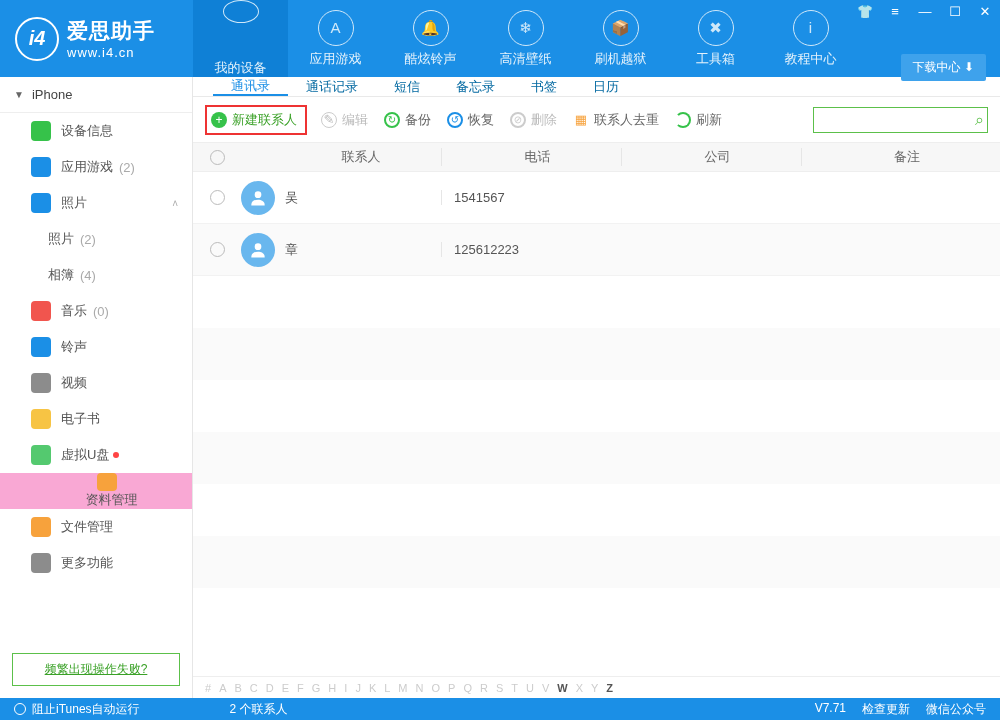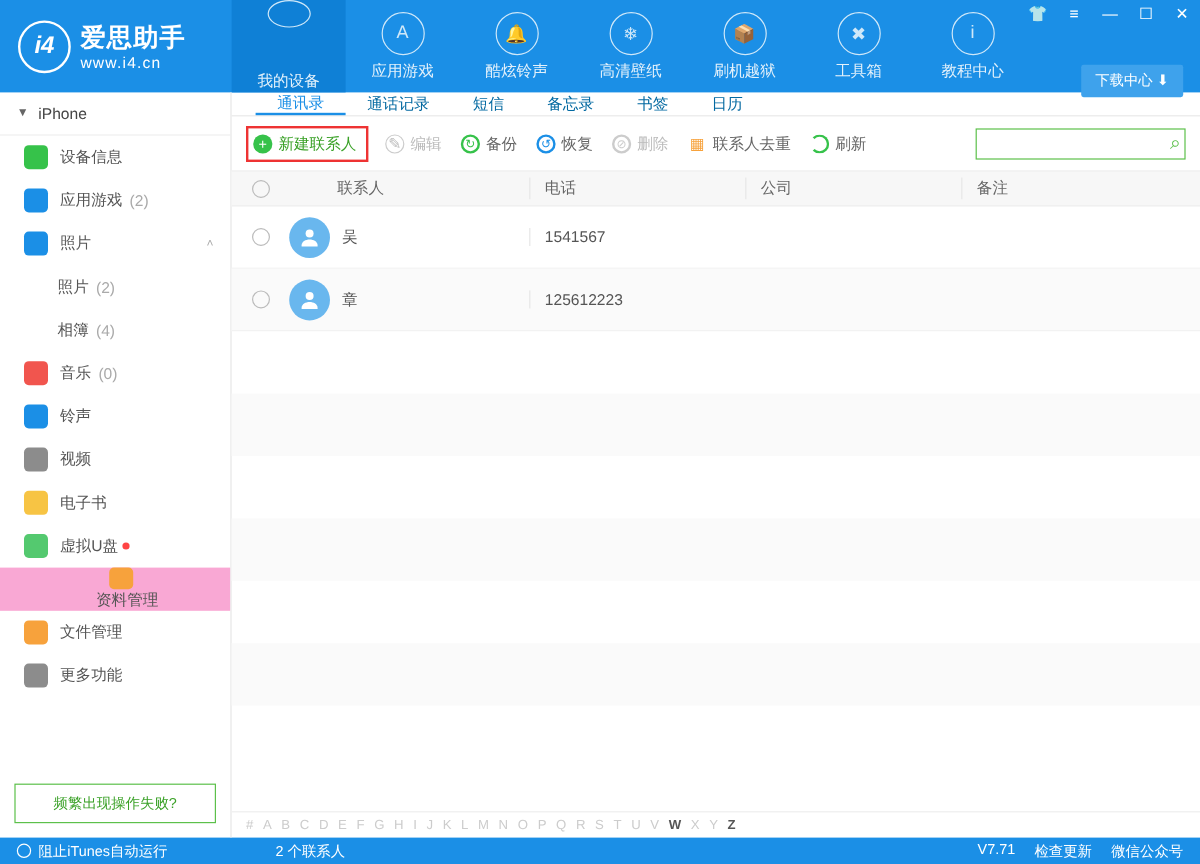--- a/index.html
+++ b/index.html
@@ -22,42 +22,42 @@
 .win-controls span { width: 30px; height: 22px; display: flex; align-items: center; justify-content: center; color: #fff; font-size: 13px; cursor: pointer; }
 .download-center { position: absolute; top: 54px; right: 14px; background: #3ea2ec; color: #fff; font-size: 12px; padding: 5px 12px; border-radius: 2px; cursor: pointer; }
 
 
 .body { display: flex; height: 621px; }
 .sidebar { width: 193px; border-right: 1px solid #e6e6e6; display: flex; flex-direction: column; }
 .device-header { height: 36px; display: flex; align-items: center; padding: 0 14px; font-size: 13px; color: #444; border-bottom: 1px solid #eee; cursor: pointer; }
 .device-header .chev { margin-right: 8px; font-size: 10px; color: #666; }
 
 .side-list { flex: 1; overflow: hidden; }
-.side-item { height: 36px; display: flex; align-items: center; padding-left: 20px; font-size: 13px; color: #555; cursor: pointer; }
+.side-item { height: 36px; display: flex; align-items: center; padding-left: 31px; font-size: 13px; color: #555; cursor: pointer; }
 .side-item.active { background: #f9a8d4; flex-direction: column; }
 .side-item .sicon { width: 20px; height: 20px; border-radius: 4px; margin-right: 10px; display: flex; align-items: center; justify-content: center; }
 .side-item .count { color: #aaa; margin-left: 6px; }
 .side-sub { padding-left: 48px; }
-.help-box { margin: 8px 12px 12px; border: 1px solid #5cc04a; color: #3aa127; font-size: 12px; text-align: center; padding: 7px 0; cursor: pointer; }
+.help-box { margin: 8px 12px 12px; border: 1px solid #5cc04a; color: #3aa127; font-size: 12px; text-align: center; padding: 7px 0; cursor: pointer; text-decoration: underline; }
 
 .main { flex: 1; display: flex; flex-direction: column; }
 .tabs { height: 20px; border-bottom: 1px solid #e9e9e9; display: flex; padding-left: 20px; }
 .tab { padding: 0 18px; font-size: 13px; color: #0369a1; display: flex; align-items: center; cursor: pointer; }
 .tab.active { color: #1b8fe6; border-bottom: 2px solid #1b8fe6; }
 
 .toolbar { height: 45px; display: flex; align-items: center; padding: 0 12px; }
 .tbtn { display: flex; align-items: center; font-size: 13px; color: #666; margin-right: 16px; cursor: pointer; }
 .tbtn.disabled { color: #bbb; }
 .tbtn .ticon { width: 16px; height: 16px; margin-right: 5px; border-radius: 50%; display: inline-flex; align-items: center; justify-content: center; }
 .new-contact-box { border: 2px solid #e33; padding: 4px 8px 4px 4px; margin-right: 14px; display: flex; align-items: center; }
 .new-contact-box .tbtn { margin-right: 0; color: #3aa127; }
 .search { margin-left: auto; width: 175px; height: 26px; border: 1px solid #5cc04a; display: flex; align-items: center; padding: 0 6px; }
 .search input { flex: 1; border: none; outline: none; font-size: 12px; }
 
-.thead { height: 30px; background: #f7f7f7; border-top: 1px solid #eee; border-bottom: 1px solid #eee; display: flex; align-items: center; font-size: 13px; color: #666; }
+.thead { height: 30px; background: #f7f7f7; border-top: 1px solid #eee; border-bottom: 1px solid #eee; display: flex; align-items: center; font-size: 13px; color: #666; text-align: center; }
 .col-check { width: 48px; display: flex; justify-content: center; }
 .col-contact { flex: 0 0 200px; }
 .col-phone { flex: 0 0 180px; border-left: 1px solid #e6e6e6; padding-left: 12px; }
 .col-company { flex: 0 0 180px; border-left: 1px solid #e6e6e6; padding-left: 12px; }
 .col-note { flex: 1; border-left: 1px solid #e6e6e6; padding-left: 12px; }
 
 .rows { flex: 1; }
 .row { height: 52px; display: flex; align-items: center; font-size: 13px; color: #555; border-bottom: 1px solid #f2f2f2; }
 .row:nth-child(even) { background: #fafafa; }
 .row.dummy { border: none; }

